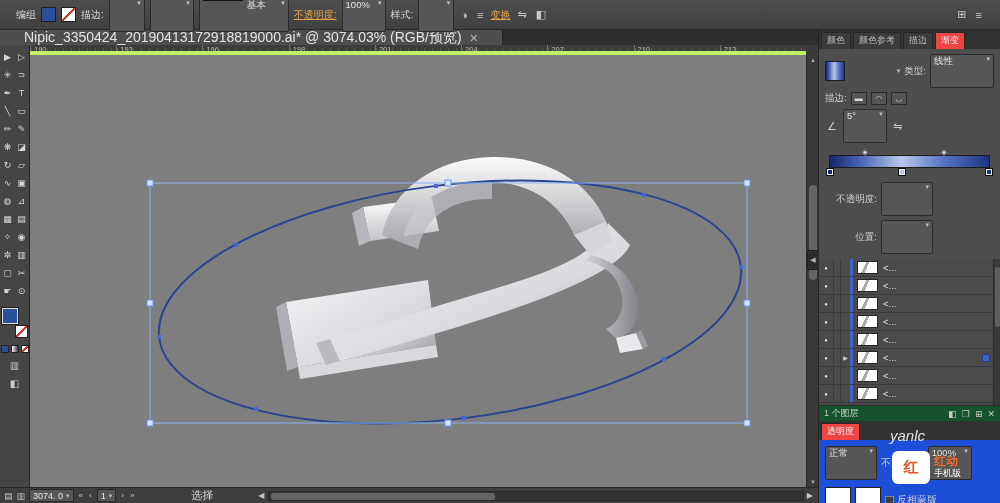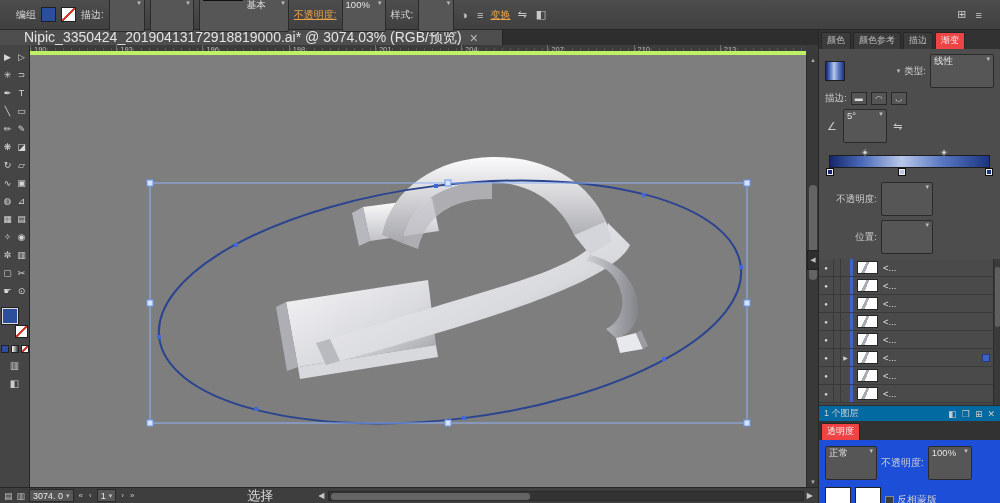--- a/index.html
+++ b/index.html
@@ -61,32 +61,32 @@
 .lrow{height:18px;display:flex;align-items:center;border-bottom:1px solid #3a3a3a;background:#4a4a4a;padding-right:10px}
 .eye{width:15px;text-align:center;font-size:6px;color:#d8d8d8;border-right:1px solid #3a3a3a;align-self:stretch;line-height:18px}
 .lock{width:7px;border-right:1px solid #3a3a3a;align-self:stretch}
 .exp{width:9px;font-size:6px;color:#cfcfcf;text-align:center}
 .lbar{width:3px;align-self:stretch;background:#3f62c9;margin-right:4px}
 .thumb{width:21px;height:13px;background:linear-gradient(115deg,#fff 34%,#a9abb2 34%,#a9abb2 48%,#fff 48%),#fff;border:1px solid #262626;margin-right:5px}
 .lname{flex:1;font-size:9.5px;color:#e0e0e0}
 .selind{width:8px;height:8px;background:#3f62c9;border:1px solid #223a80}
 .lscroll{position:absolute;right:0;top:0;width:7px;height:100%;background:#3a3a3a;border-left:1px solid #2d2d2d}
 .lscroll::after{content:"";position:absolute;left:1px;top:8px;width:5px;height:60px;background:#5f5f5f;border-radius:2px}
-.layersfooter{flex:0 0 16px;background:#0369a1;border-top:1px solid #2c2c2c;display:flex;align-items:center;padding:0 5px;font-size:9px;gap:2px}
+.layersfooter{flex:0 0 16px;background:#14532d;border-top:1px solid #2c2c2c;display:flex;align-items:center;padding:0 5px;font-size:9px;gap:2px}
 .lficons{margin-left:auto;display:flex;gap:5px;font-size:9px;color:#c9c9c9}
 .lficons span{cursor:pointer}
 .transbody{background:#1d4ed8;flex:1;padding:6px;display:flex;flex-direction:column;gap:7px}
 .tthumb{width:26px;height:26px;background:#fff;border:1px solid #222}
 .chk{width:9px;height:9px;border:1px solid #888;background:#3d3d3d;display:inline-block;margin-right:3px}
 
 #statusbar{position:absolute;left:0;top:487px;width:818px;height:16px;background:#3e3e3e;border-top:1px solid #272727;display:flex;align-items:center;gap:4px;padding:0 4px}
 .sb-icon{font-size:9px;color:#bdbdbd}
 .sb-field{display:inline-flex;align-items:center;background:#565656;border:1px solid #2a2a2a;height:13px;padding:0 3px;font-size:9px;color:#e8e8e8;white-space:nowrap}
 .navbtn{font-size:8px;color:#c4c4c4;padding:0 1px;cursor:pointer}
-.toolstatus{margin-left:108px;font-size:13px;color:#ddd}
+.toolstatus{margin-left:52px;font-size:11px;color:#ddd}
 .hscroll{flex:1;display:flex;align-items:center;margin-left:40px;gap:2px}
 .hs-track{flex:1;height:10px;background:#333;border:1px solid #2a2a2a;position:relative}
 .hs-thumb{position:absolute;left:2px;top:1px;width:42%;height:7px;background:#646464;border-radius:3px}
 
 #watermark{position:absolute;left:886px;top:415px;width:114px;height:88px;z-index:50}
 .wm1{position:absolute;left:4px;top:12px;color:rgba(255,255,255,.85);font-size:15px;font-style:italic}
 .wm-logo{position:absolute;left:6px;top:36px;width:38px;height:33px;background:#fff;border-radius:6px;display:flex;align-items:center;justify-content:center;color:#e8542e;font-weight:bold;font-size:15px}
 .wm-line{position:absolute;left:48px;top:40px;display:flex;flex-direction:column;line-height:12px}
 .wm-red{color:#f06a30;font-weight:bold;font-size:12px}
 .wm-white{color:#fff;font-size:9px}
@@ -447,14 +447,24 @@
     <span class="toolstatus">选择</span>
     <span class="hscroll">
       <span class="navbtn">◀</span>
       <span class="hs-track">
           <span class="hs-thumb"></span>
         </span>
       <span class="navbtn">▶</span>
     </span>
   </footer>
 
+  <div id="watermark">
+    <span class="wm1">yanlc</span>
+    <div class="wm-logo">
+        <span>红</span>
+      </div>
+    <div class="wm-line">
+      <span class="wm-red">红动</span>
+      <span class="wm-white">手机版</span>
+    </div>
+  </div>
 
 </div>
 
 </body></html>

